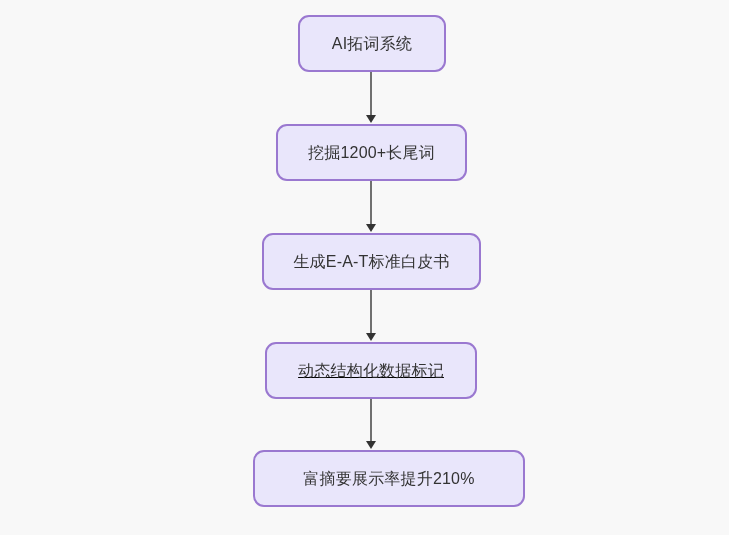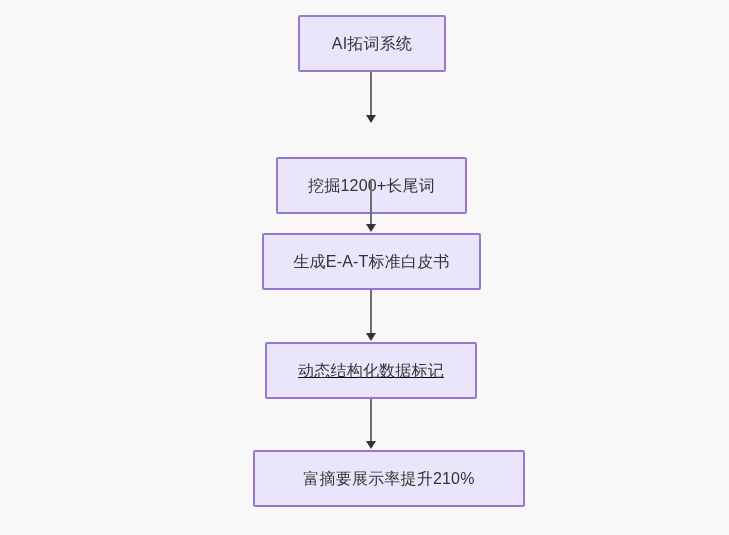--- a/index.html
+++ b/index.html
@@ -16,21 +16,21 @@
   #flowchart {
     position: relative;
     width: 729px;
     height: 535px;
   }
   .node {
     position: absolute;
     box-sizing: border-box;
     background: #e9e6fb;
     border: 2px solid #9a78d0;
-    border-radius: 2px;
+    border-radius: 11px;
     display: flex;
     align-items: center;
     justify-content: center;
     height: 57px;
   }
   .node-label {
     color: #333333;
     font-size: 16px;
     line-height: 1;
     letter-spacing: 0.2px;
@@ -57,21 +57,21 @@
 
 <div id="flowchart">
 
   <div class="node" style="left:298px; top:15px; width:148px;">
     <span class="node-label">AI拓词系统</span>
   </div>
 
   <div class="edge" style="top:72px; height:44px;"></div>
   <div class="arrowhead" style="left:366px; top:115px;"></div>
 
-  <div class="node" style="left:276px; top:124px; width:191px;margin-top:33px;">
+  <div class="node" style="left:276px; top:124px; width:191px;">
     <span class="node-label">挖掘1200+长尾词</span>
   </div>
 
   <div class="edge" style="top:181px; height:44px;"></div>
   <div class="arrowhead" style="left:366px; top:224px;"></div>
 
   <div class="node" style="left:262px; top:233px; width:219px;">
     <span class="node-label">生成E-A-T标准白皮书</span>
   </div>
 

